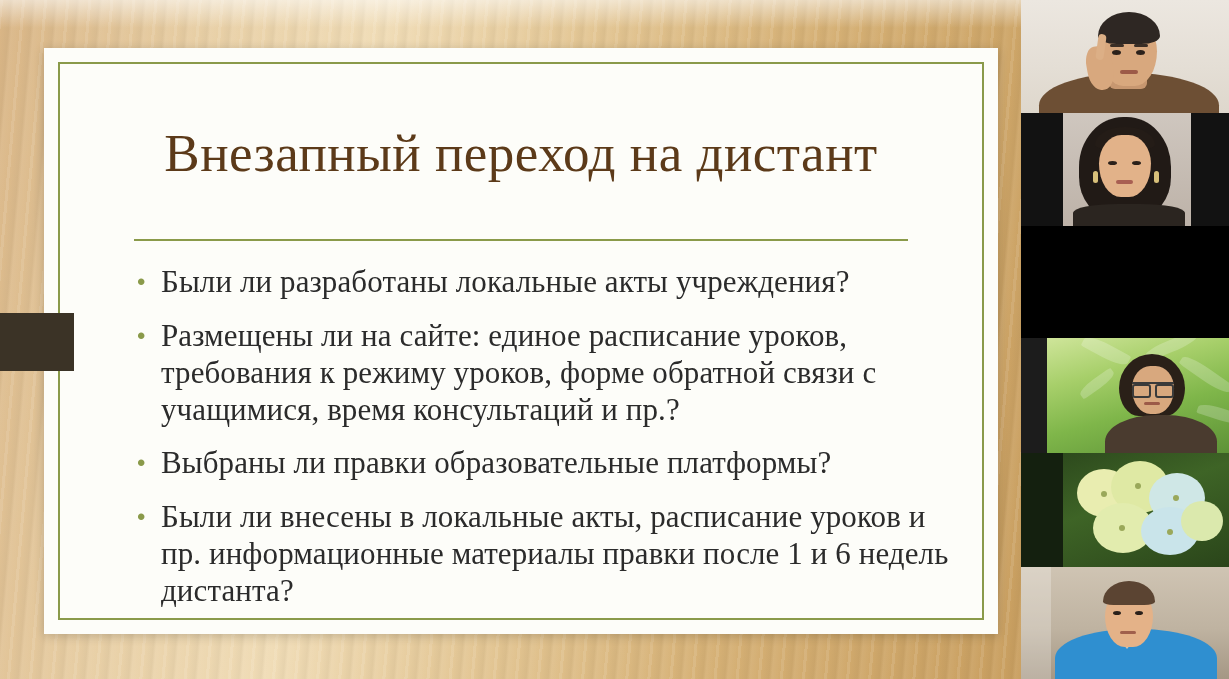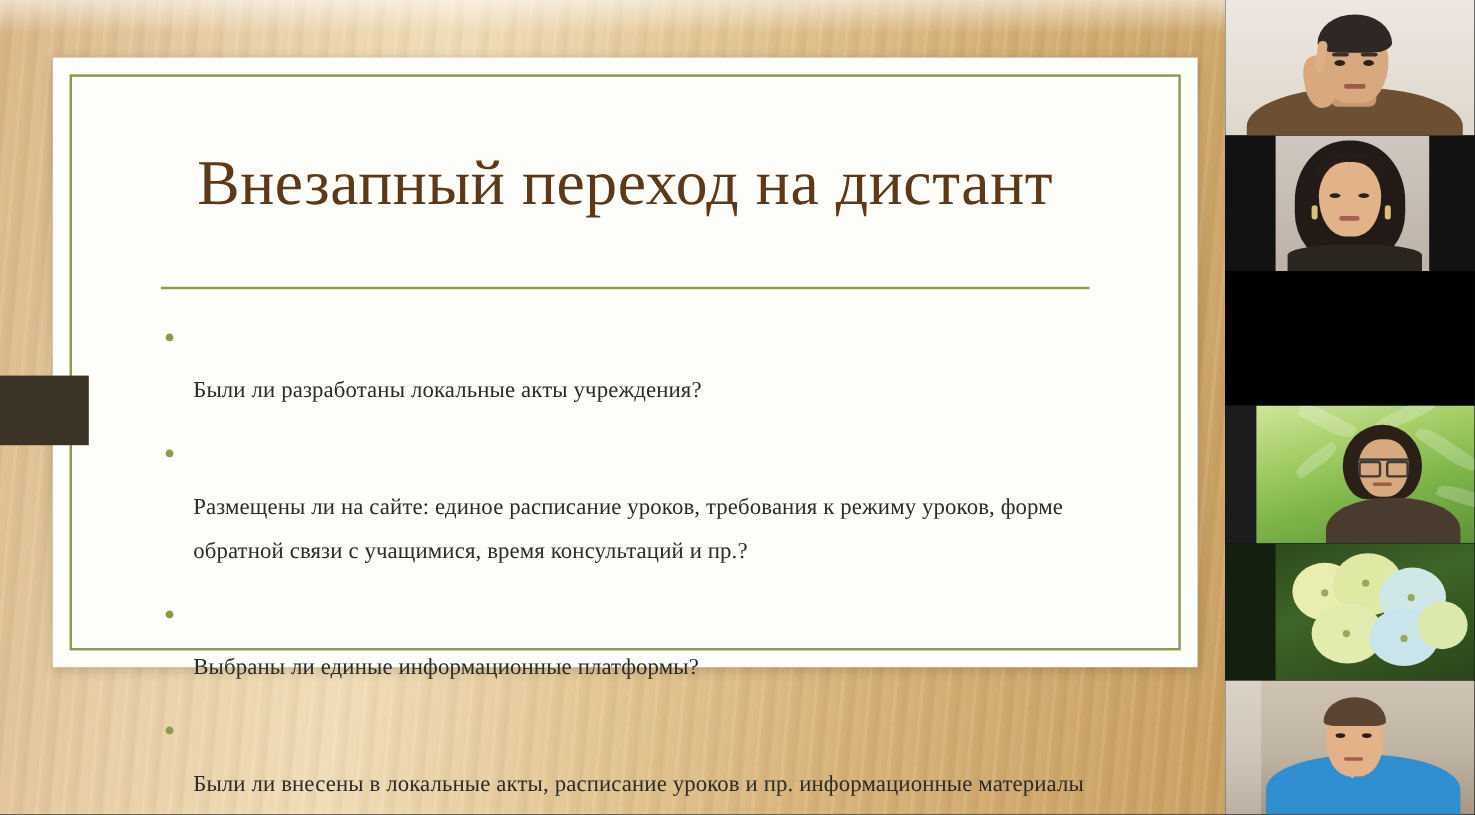--- a/index.html
+++ b/index.html
@@ -75,21 +75,21 @@
     width: 89px;
     height: 20px;
   }
 
   
   .slide {
     position: absolute;
     left: 44px;
     top: 48px;
     width: 954px;
-    height: 508px;
+    height: 586px;
     background: #fdfdf9;
     box-shadow: 0 2px 10px rgba(0,0,0,0.18);
     z-index: 2;
   }
   .slide-inner-border {
     position: absolute;
     left: 14px;
     top: 14px;
     right: 14px;
     bottom: 14px;
@@ -142,25 +142,24 @@
     width: 24px;
     color: #8a9a4a;
     font-size: 24px;
     line-height: 38px;
     text-align: left;
     padding-left: 3px;
   }
   .bullet-text {
     flex: 1 1 auto;
     font-family: "Liberation Serif", serif;
-    font-size: 19px;
+    font-size: 31px;
     line-height: 37px;
     color: #2b2b2b;
     letter-spacing: 0.1px;
-    margin-top: 44px;
   }
 
   
   .video-strip {
     position: absolute;
     right: 0;
     top: 0;
     width: 208px;
     height: 679px;
     background: #0c0c0c;
@@ -342,21 +341,21 @@
           <div class="bullet">
             <div class="bullet-dot">•</div>
             <div class="bullet-text">Были ли разработаны локальные акты учреждения?</div>
           </div>
           <div class="bullet">
             <div class="bullet-dot">•</div>
             <div class="bullet-text">Размещены ли на сайте: единое расписание уроков, требования к режиму уроков, форме обратной связи с учащимися, время консультаций и пр.?</div>
           </div>
           <div class="bullet">
             <div class="bullet-dot">•</div>
-            <div class="bullet-text">Выбраны ли единые информационные платформы?</div>
+            <div class="bullet-text">Выбраны ли правки образовательные платформы?</div>
           </div>
           <div class="bullet">
             <div class="bullet-dot">•</div>
             <div class="bullet-text">Были ли внесены в локальные акты, расписание уроков и пр. информационные материалы правки после 1 и 6 недель дистанта?</div>
           </div>
         </div>
       </div>
     </div>
   </div>
 

